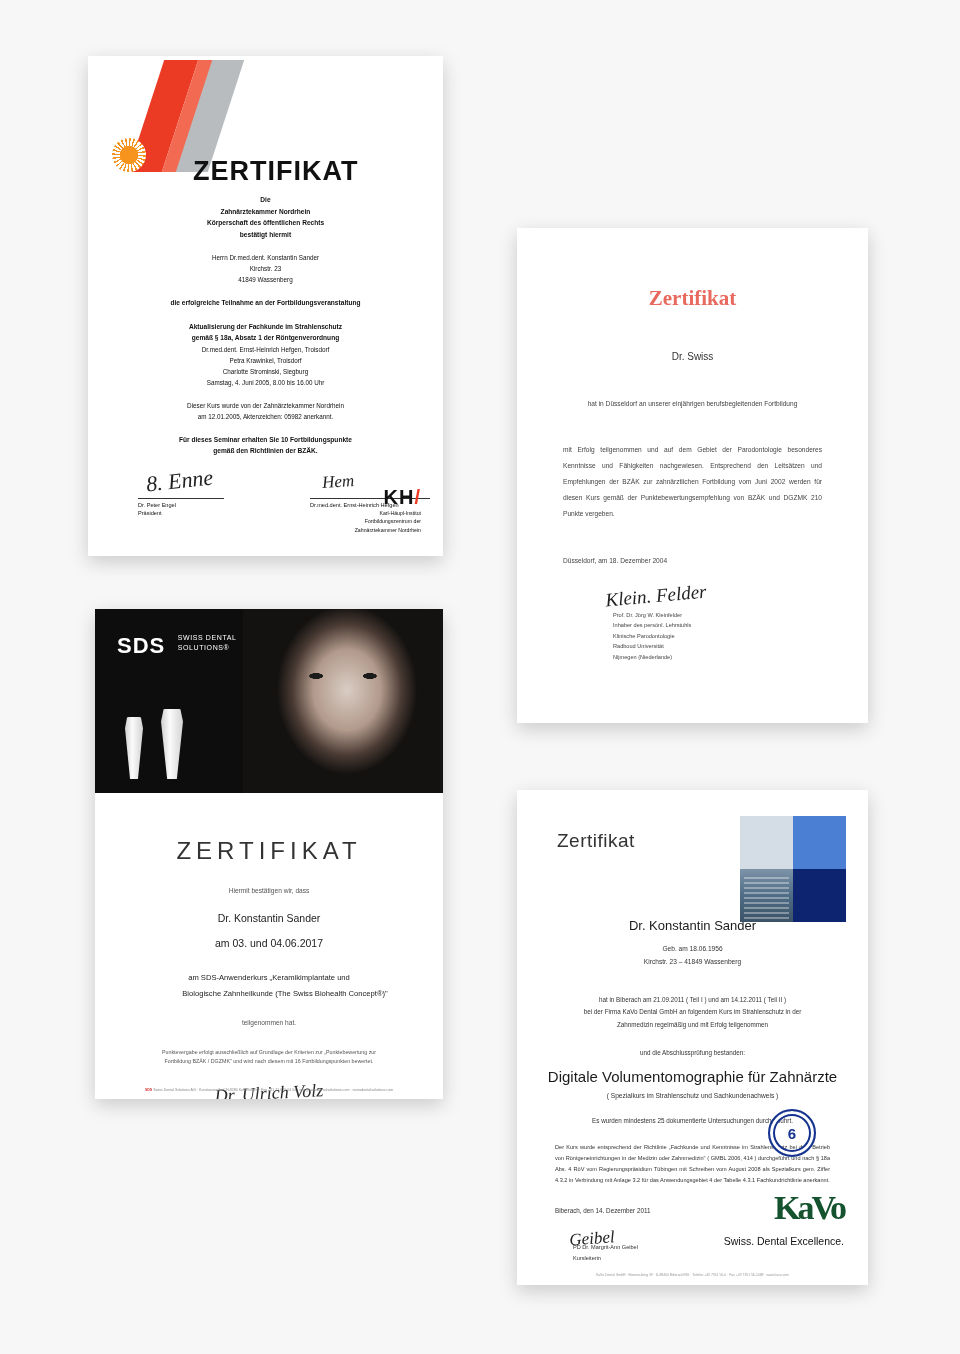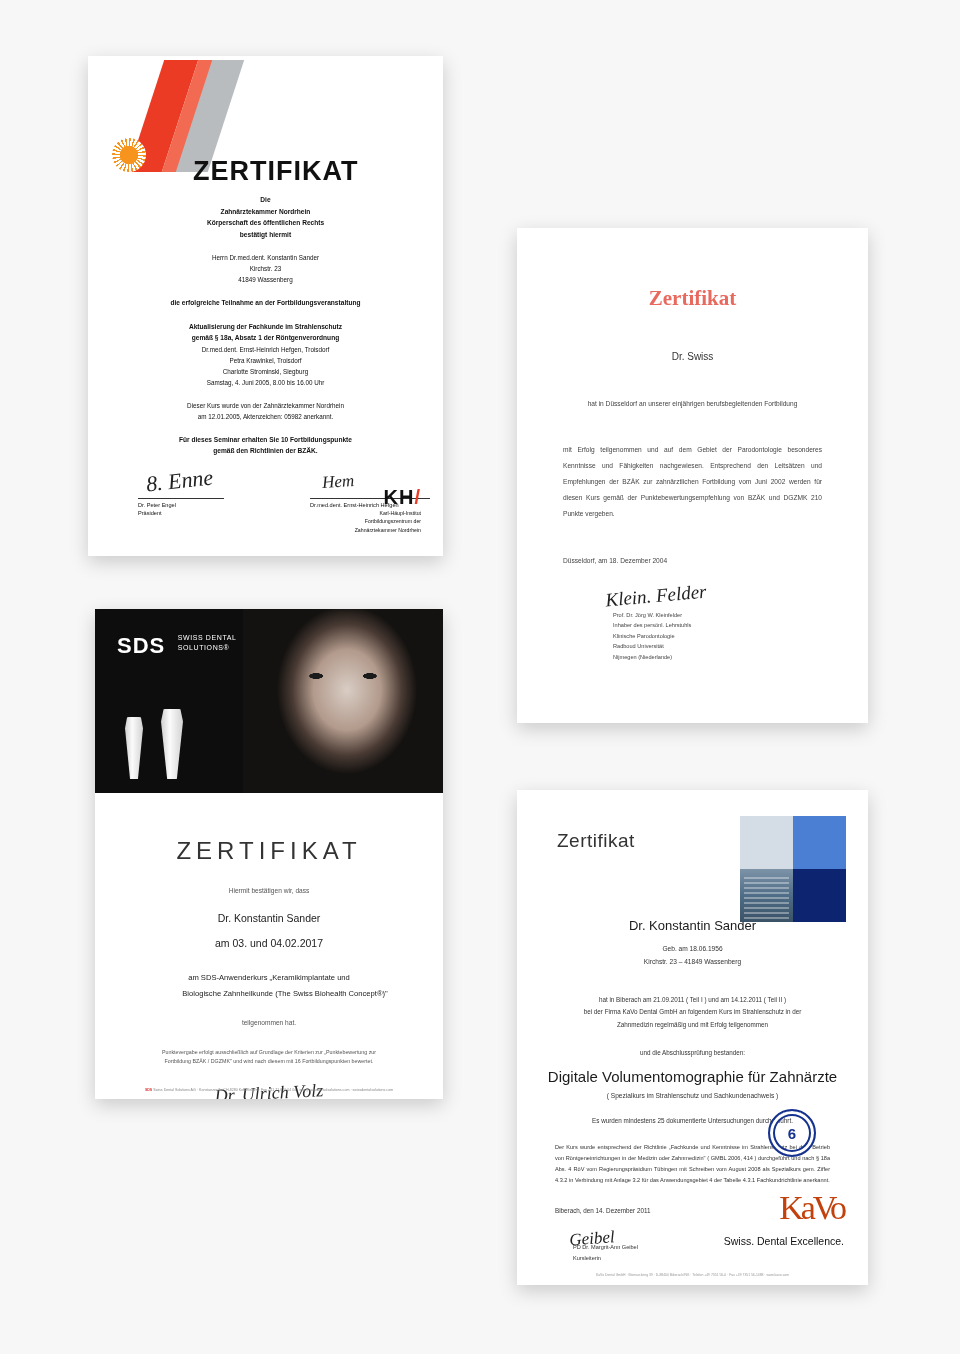--- a/index.html
+++ b/index.html
@@ -156,21 +156,21 @@
   #cert4 .k-sig{ margin:6px 0 0 52px; font-family:"Liberation Serif", serif; font-size:17px;
                  font-style:italic; color:#222; transform:rotate(-4deg); }
   #cert4 .k-signame{ margin:2px 0 0 56px; font-size:5.6px; color:#333; line-height:1.9; }
   .seal{
     position:absolute; right:52px; bottom:128px; width:44px; height:44px; border-radius:50%;
     border:2px solid #15328f; color:#15328f; display:flex; align-items:center;
     justify-content:center; font-size:15px; font-weight:bold;
     box-shadow:inset 0 0 0 3px #fff, inset 0 0 0 5px #15328f;
   }
   #cert4 .kavo-mark{ position:absolute; right:24px; bottom:58px; font-size:34px;
-                     color:#c2410c; font-family:"Liberation Serif", serif; font-weight:normal;
+                     color:#14532d; font-family:"Liberation Serif", serif; font-weight:bold;
                      letter-spacing:-3px; }
   #cert4 .kavo-tag{ position:absolute; right:24px; bottom:38px; font-size:10.5px; color:#111; }
   #cert4 .k-foot{ position:absolute; left:0; right:0; bottom:8px; text-align:center;
                   font-size:3.4px; color:#999; }
 </style>
 </head>
 <body>
 
 <div class="cert" id="cert1">
   <div class="hdr">
@@ -243,21 +243,21 @@
       <span class="sds">SDS</span>
       <span class="sds-sub" style="white-space:pre-line;">SWISS DENTAL
 SOLUTIONS®</span>
     </div>
     <div class="implant"></div>
     <div class="implant b"></div>
   </div>
   <div class="z-title">ZERTIFIKAT</div>
   <div class="c3-sm">Hiermit bestätigen wir, dass</div>
   <div class="c3-name">Dr. Konstantin Sander</div>
-  <div class="c3-date">am 03. und 04.02.2017</div>
+  <div class="c3-date">am 03. und 04.06.2017</div>
   <div class="c3-course">am SDS-Anwenderkurs „Keramikimplantate und</div>
   <div class="c3-course" style="margin-top:2px;padding-left:32px;">Biologische Zahnheilkunde (The Swiss Biohealth Concept®)"</div>
   <div class="c3-part">teilgenommen hat.</div>
   <div class="c3-note">Punktevergabe erfolgt ausschließlich auf Grundlage der Kriterien zur „Punktebewertung zur</div>
   <div class="c3-note" style="margin-top:0;">Fortbildung BZÄK / DGZMK" und wird nach diesem mit 16 Fortbildungspunkten bewertet.</div>
   <div class="c3-sig">Dr. Ulrich Volz</div>
 
   <div class="c3-foot">
     <b>SDS</b>
     <span>Swiss Dental Solutions AG · Konstanzer 2 · CH-8280 Kreuzlingen · Fon +41 71 670 04 04 · info@swissdentalsolutions.com · swissdentalsolutions.com</span>

